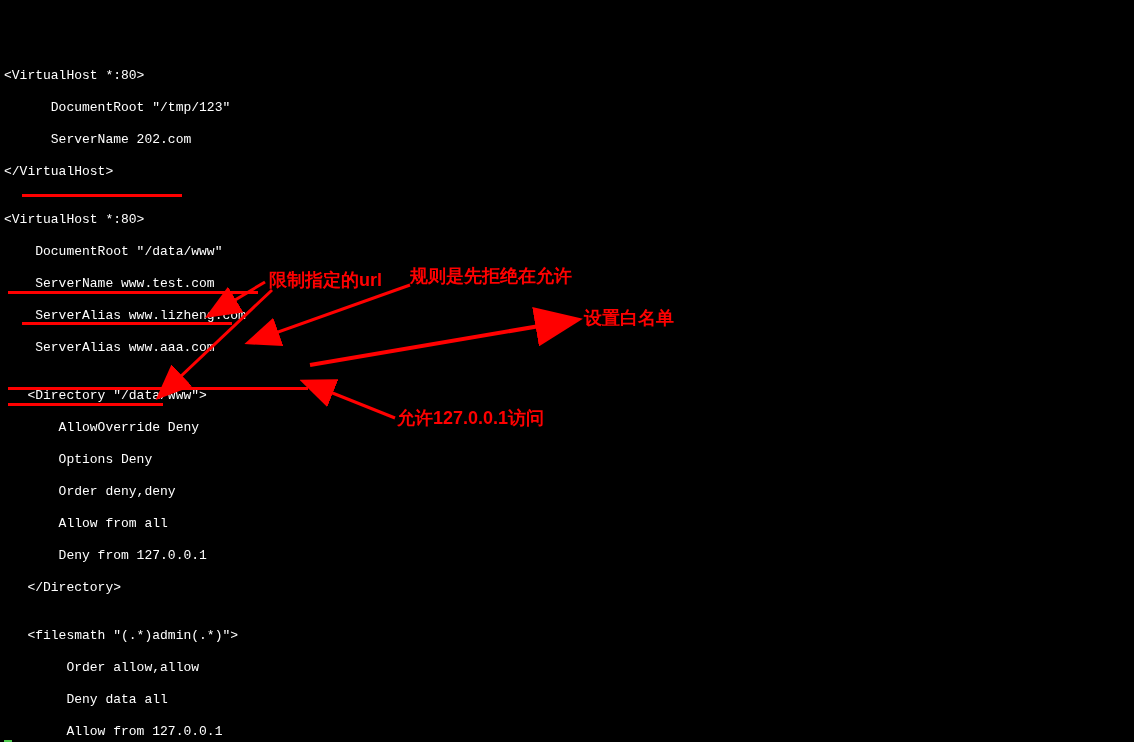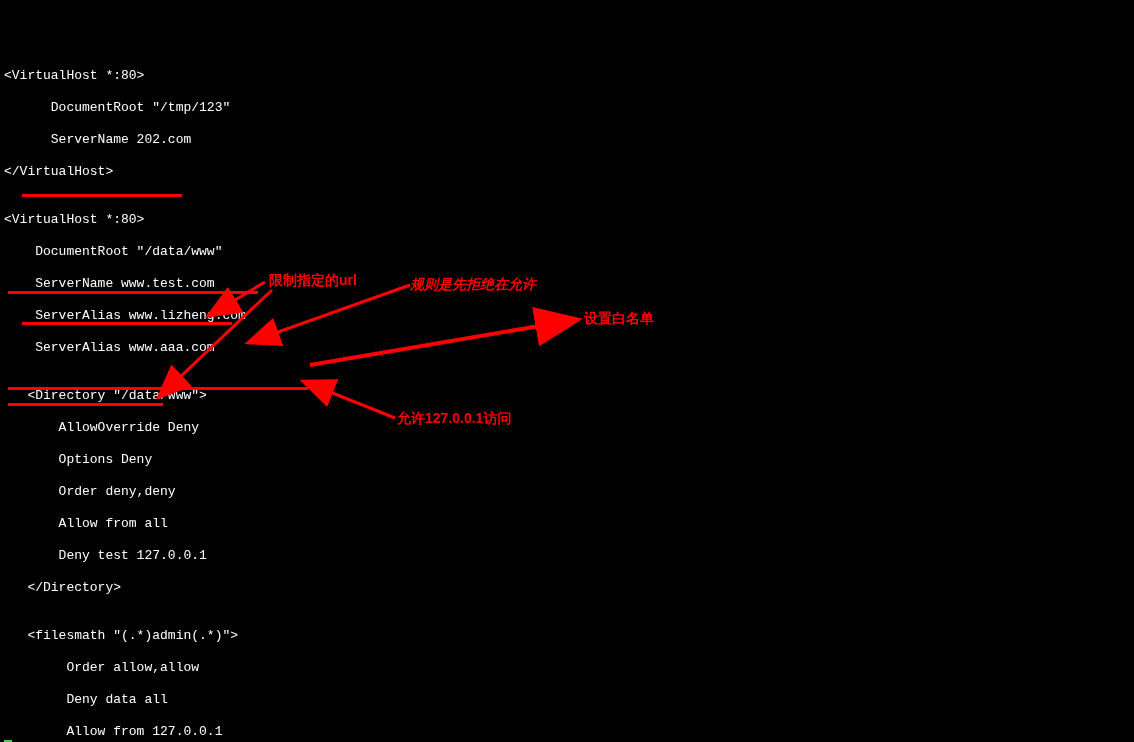--- a/index.html
+++ b/index.html
@@ -14,21 +14,21 @@
     height: 742px;
     overflow: hidden;
     position: relative;
     white-space: pre;
   }
   .code-line { display: block; }
   .annotation {
     position: absolute;
     color: #ff0000;
     font-family: "Microsoft YaHei", sans-serif;
-    font-size: 14px;
+    font-size: 18px;
     font-weight: bold;
     white-space: nowrap;
   }
   .underline {
     position: absolute;
     height: 3px;
     background: #ff0000;
   }
   svg.arrows {
     position: absolute;
@@ -59,21 +59,21 @@
 <div class="code-line">    DocumentRoot "/data/www"</div>
 <div class="code-line">    ServerName www.test.com</div>
 <div class="code-line">    ServerAlias www.lizheng.com</div>
 <div class="code-line">    ServerAlias www.aaa.com</div>
 <div class="code-line"></div>
 <div class="code-line">   &lt;Directory "/data/www"&gt;</div>
 <div class="code-line">       AllowOverride Deny</div>
 <div class="code-line">       Options Deny</div>
 <div class="code-line">       Order deny,deny</div>
 <div class="code-line">       Allow from all</div>
-<div class="code-line">       Deny test 127.0.0.1</div>
+<div class="code-line">       Deny from 127.0.0.1</div>
 <div class="code-line">   &lt;/Directory&gt;</div>
 <div class="code-line"></div>
 <div class="code-line">   &lt;filesmath "(.*)admin(.*)"&gt;</div>
 <div class="code-line">        Order allow,allow</div>
 <div class="code-line">        Deny data all</div>
 <div class="code-line">        Allow from 127.0.0.1</div>
 
 <div class="code-line"></div>
 
 
@@ -99,21 +99,21 @@
 
 
 <div class="underline" style="left:22px; top:194px; width:160px;"></div>
 <div class="underline" style="left:8px; top:291px; width:250px;"></div>
 <div class="underline" style="left:22px; top:322px; width:210px;"></div>
 <div class="underline" style="left:8px; top:387px; width:300px;"></div>
 <div class="underline" style="left:8px; top:403px; width:155px;"></div>
 
 
 <div class="annotation" style="left:269px; top:272px;">限制指定的url</div>
-<div class="annotation" style="left:410px; top:276px;font-style:italic;">规则是先拒绝在允许</div>
+<div class="annotation" style="left:410px; top:268px;">规则是先拒绝在允许</div>
 <div class="annotation" style="left:584px; top:310px;text-align:right;">设置白名单</div>
 <div class="annotation" style="left:397px; top:410px;">允许127.0.0.1访问</div>
 
 
 <svg class="arrows">
   <defs>
     <marker id="ah" markerWidth="12" markerHeight="10" refX="10" refY="5" orient="auto">
       <polygon points="0,0 12,5 0,10" fill="#ff0000"></polygon>
     </marker>
   </defs>

